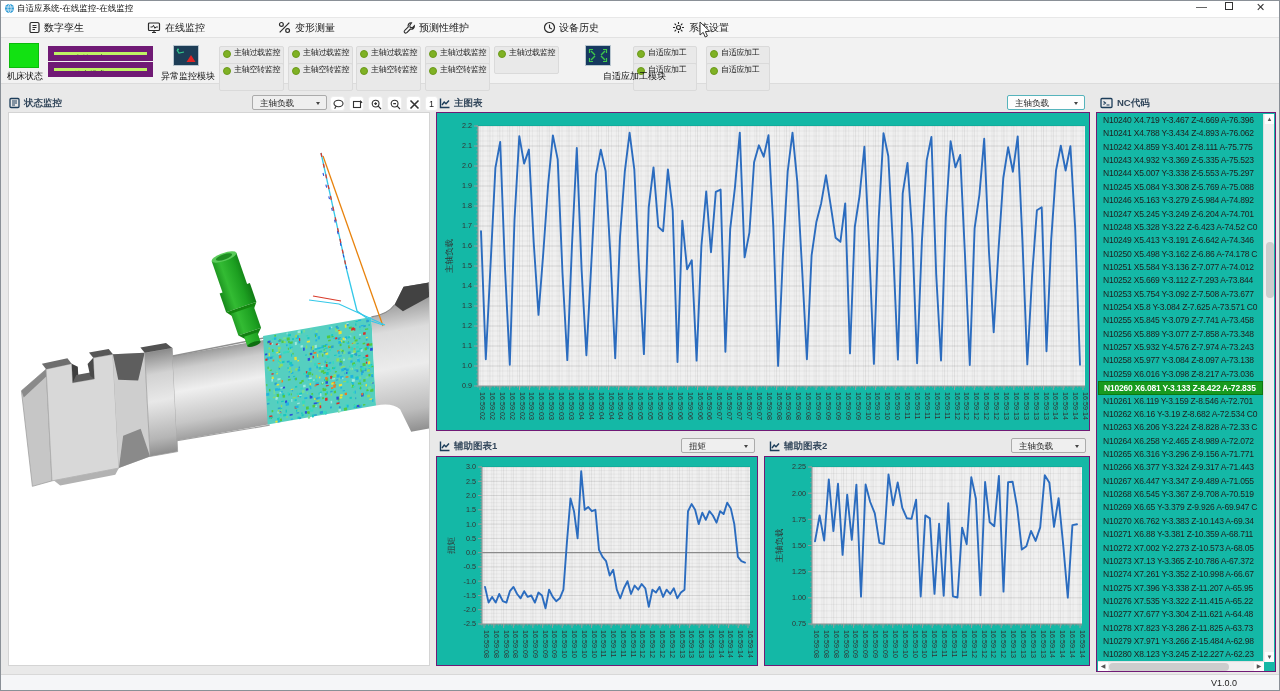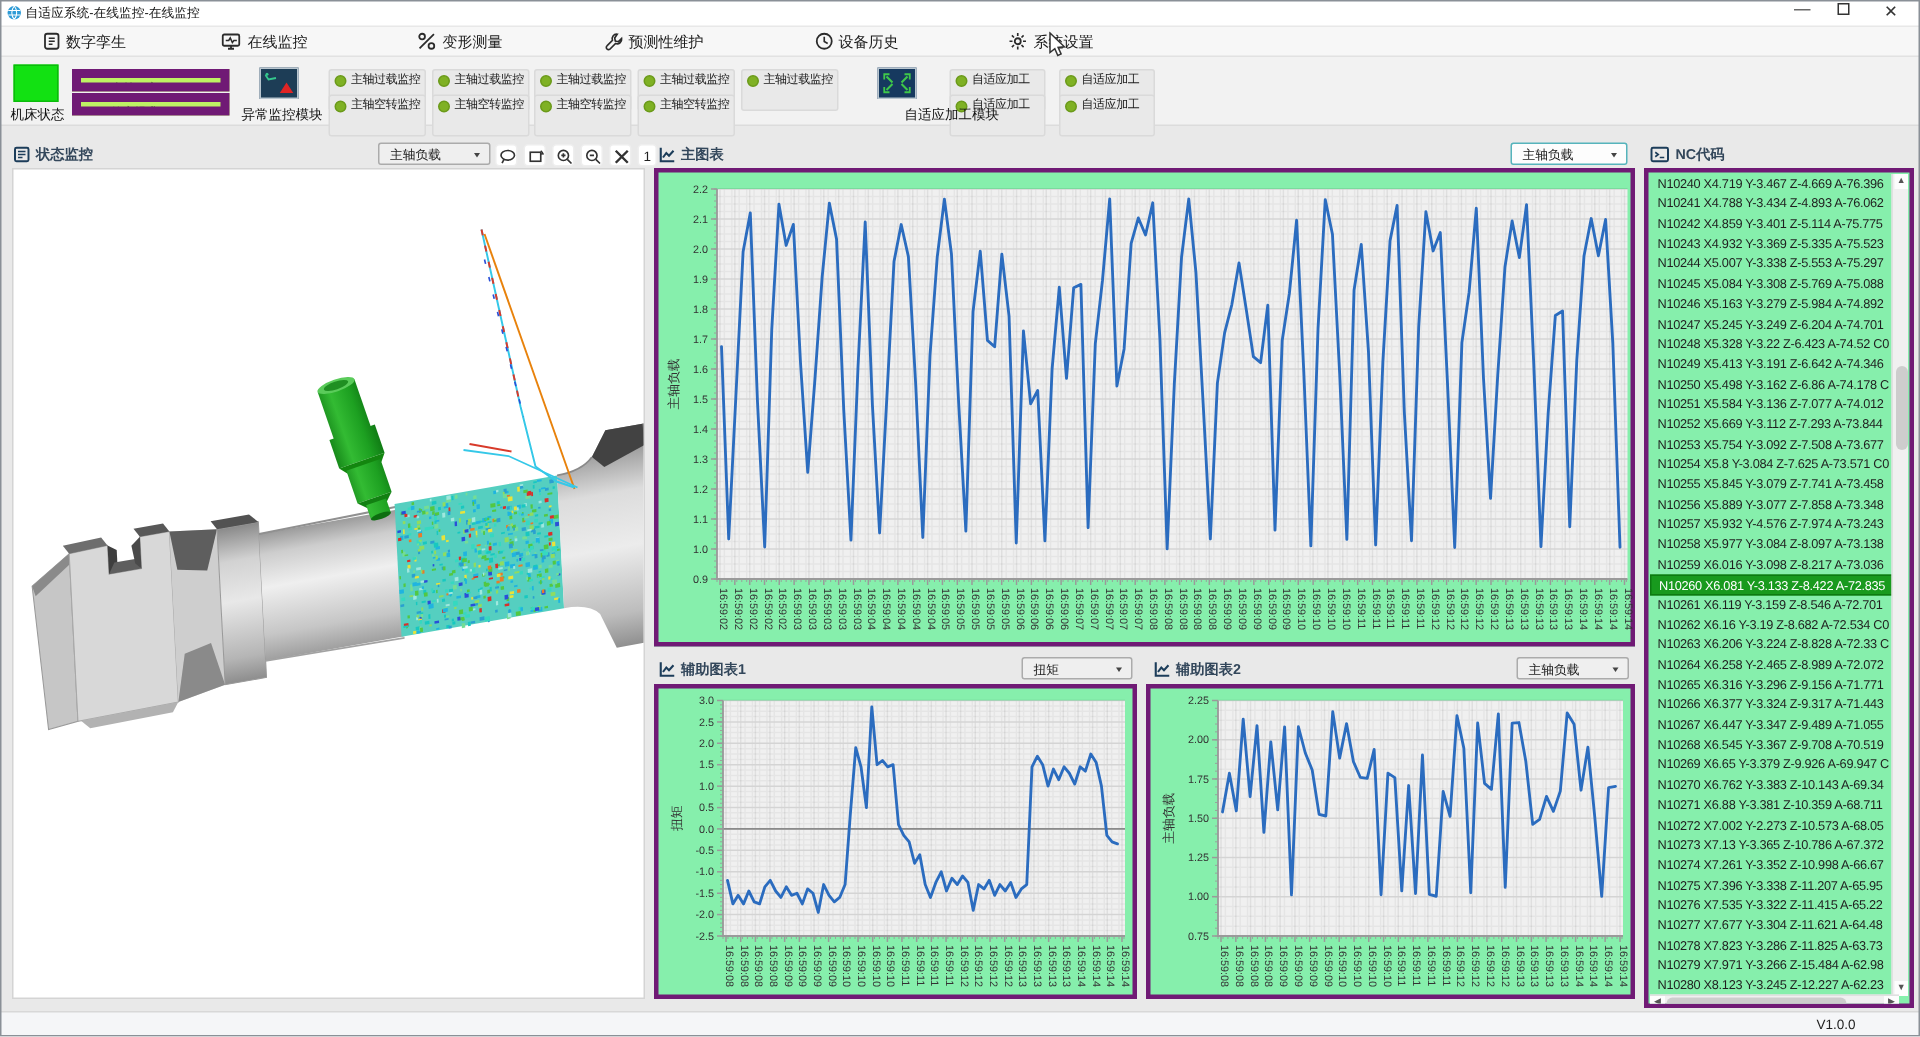--- a/index.html
+++ b/index.html
@@ -3,23 +3,23 @@
 *{margin:0;padding:0;box-sizing:border-box}
 body{width:1280px;height:691px;position:relative;font-family:"Liberation Sans",sans-serif;background:#e9e9e9;overflow:hidden}
 .titlebar{position:absolute;left:0;top:0;width:1280px;height:18px;background:#fff;border-bottom:1px solid #e8e8e8}
 .menubar{position:absolute;left:0;top:18px;width:1280px;height:20px;background:#f7f7f7;border-bottom:1px solid #e2e2e2}
 .toolbar{position:absolute;left:0;top:38px;width:1280px;height:46px;background:#f2f2f2;border-bottom:1px solid #dcdcdc}
 .menuitem{position:absolute;top:3px;font-size:10px;color:#1a1a1a}
 .tb{position:absolute;width:65px;height:28px;background:#e9e9e9;border:1px solid #dadada;border-radius:2px;font-size:8px;letter-spacing:-0.3px;color:#1a1a1a;line-height:12.5px;padding-left:14px;white-space:nowrap;overflow:hidden}
 .dot{position:absolute;left:3px;top:2.5px;width:8px;height:8px;border-radius:50%;background:#7fb124;border:0.5px solid #6b9a1a}
 .infobox{position:absolute;left:48px;width:105px;height:15px;background:#bef264;border:6px solid #701a75;font-size:8px;letter-spacing:-0.2px;color:#111;line-height:13px;padding-left:20px;white-space:nowrap;overflow:hidden}
 .hdr{position:absolute;font-size:9.5px;color:#33475b;font-weight:bold}
-.panel{position:absolute;background:#86efac;border:3px solid #701a75}
+.panel{position:absolute;background:#14b8a6;border:1px solid #701a75}
 .ncrow{height:13.37px;line-height:13.37px;font-size:8.5px;letter-spacing:-0.2px;color:#1f1f1f;padding-left:5px;white-space:nowrap;overflow:hidden}
-.ncrow.hl{background:#189a1e;border:1px solid #0d7a12;color:#fff;font-weight:normal}
+.ncrow.hl{background:#189a1e;border:1px solid #0d7a12;color:#fff;font-weight:bold}
 .statusbar{position:absolute;left:0;top:674px;width:1280px;height:17px;background:#f5f6f8;border-top:1px solid #d8d8d8}
 .winborder{position:absolute;left:0;top:0;width:1280px;height:691px;border:1px solid #8a9097;pointer-events:none;z-index:99}
 </style></head><body>
 <div class="winborder"></div>
 <div class="titlebar">
 <svg width="11" height="11" viewBox="0 0 11 11" style="position:absolute;left:4px;top:3px">
       <circle cx="5.5" cy="5.5" r="4.5" fill="#2e9bd6"></circle>
       <path d="M1.5 4h8M1.5 7h8M5.5 1a7 7 0 0 1 0 9M5.5 1a7 7 0 0 0 0 9" stroke="#fff" stroke-width="0.7" fill="none"></path>
     </svg>
 <span style="position:absolute;left:17px;top:3px;font-size:8.5px;color:#111">自适应系统-在线监控-在线监控</span>
@@ -1107,21 +1107,21 @@
 <text x="306.1" y="174.0" font-size="7.2" fill="#333" transform="rotate(90 306.1 174)" text-anchor="start">16:59:14</text>
 <line x1="316.0" y1="168" x2="316.0" y2="172" stroke="#9a9a9a"></line>
 <text x="316.0" y="174.0" font-size="7.2" fill="#333" transform="rotate(90 316.0 174)" text-anchor="start">16:59:14</text>
 <text x="18" y="89.5" font-size="8.5" fill="#333" text-anchor="middle" transform="rotate(-90 18 89.5)">主轴负载</text>
 <polyline points="51.0,85.3 55.6,59.5 60.2,84.6 64.8,23.4 69.4,75.1 74.0,27.8 78.6,98.9 83.2,38.6 87.8,83.9 92.4,28.6 97.0,140.6 101.6,28.5 106.2,46.0 110.8,57.3 115.4,86.9 119.9,88.0 124.5,18.4 129.1,49.4 133.7,26.4 138.3,51.8 142.9,62.3 147.5,62.9 152.1,43.6 156.7,140.5 161.3,59.4 165.9,62.4 170.5,137.9 175.1,67.7 179.7,139.7 184.3,47.3 188.9,140.3 193.5,141.5 198.1,71.6 202.7,88.3 207.3,21.1 211.9,42.8 216.5,139.2 221.1,26.0 225.7,66.3 230.3,70.2 234.9,19.9 239.5,135.6 244.1,26.1 248.6,25.7 253.2,51.5 257.8,93.6 262.4,90.2 267.0,74.9 271.6,84.9 276.2,71.4 280.8,19.3 285.4,26.8 290.0,70.8 294.6,42.1 299.2,88.9 303.8,141.6 308.4,69.1 313.0,68.3" fill="none" stroke="#2b6cbf" stroke-width="1.9" stroke-linejoin="round" stroke-linecap="round"></polyline>
   </svg>
 <div class="panel" style="left:1096px;top:112px;width:180px;height:560px;overflow:hidden">
 <div style="position:absolute;left:1px;top:1px;width:165px">
       <div class="ncrow">N10240 X4.719 Y-3.467 Z-4.669 A-76.396</div>
 <div class="ncrow">N10241 X4.788 Y-3.434 Z-4.893 A-76.062</div>
-<div class="ncrow">N10242 X4.859 Y-3.401 Z-5.114 A-75.775</div>
+<div class="ncrow">N10242 X4.859 Y-3.401 Z-8.111 A-75.775</div>
 <div class="ncrow">N10243 X4.932 Y-3.369 Z-5.335 A-75.523</div>
 <div class="ncrow">N10244 X5.007 Y-3.338 Z-5.553 A-75.297</div>
 <div class="ncrow">N10245 X5.084 Y-3.308 Z-5.769 A-75.088</div>
 <div class="ncrow">N10246 X5.163 Y-3.279 Z-5.984 A-74.892</div>
 <div class="ncrow">N10247 X5.245 Y-3.249 Z-6.204 A-74.701</div>
 <div class="ncrow">N10248 X5.328 Y-3.22 Z-6.423 A-74.52 C0</div>
 <div class="ncrow">N10249 X5.413 Y-3.191 Z-6.642 A-74.346</div>
 <div class="ncrow">N10250 X5.498 Y-3.162 Z-6.86 A-74.178 C</div>
 <div class="ncrow">N10251 X5.584 Y-3.136 Z-7.077 A-74.012</div>
 <div class="ncrow">N10252 X5.669 Y-3.112 Z-7.293 A-73.844</div>

